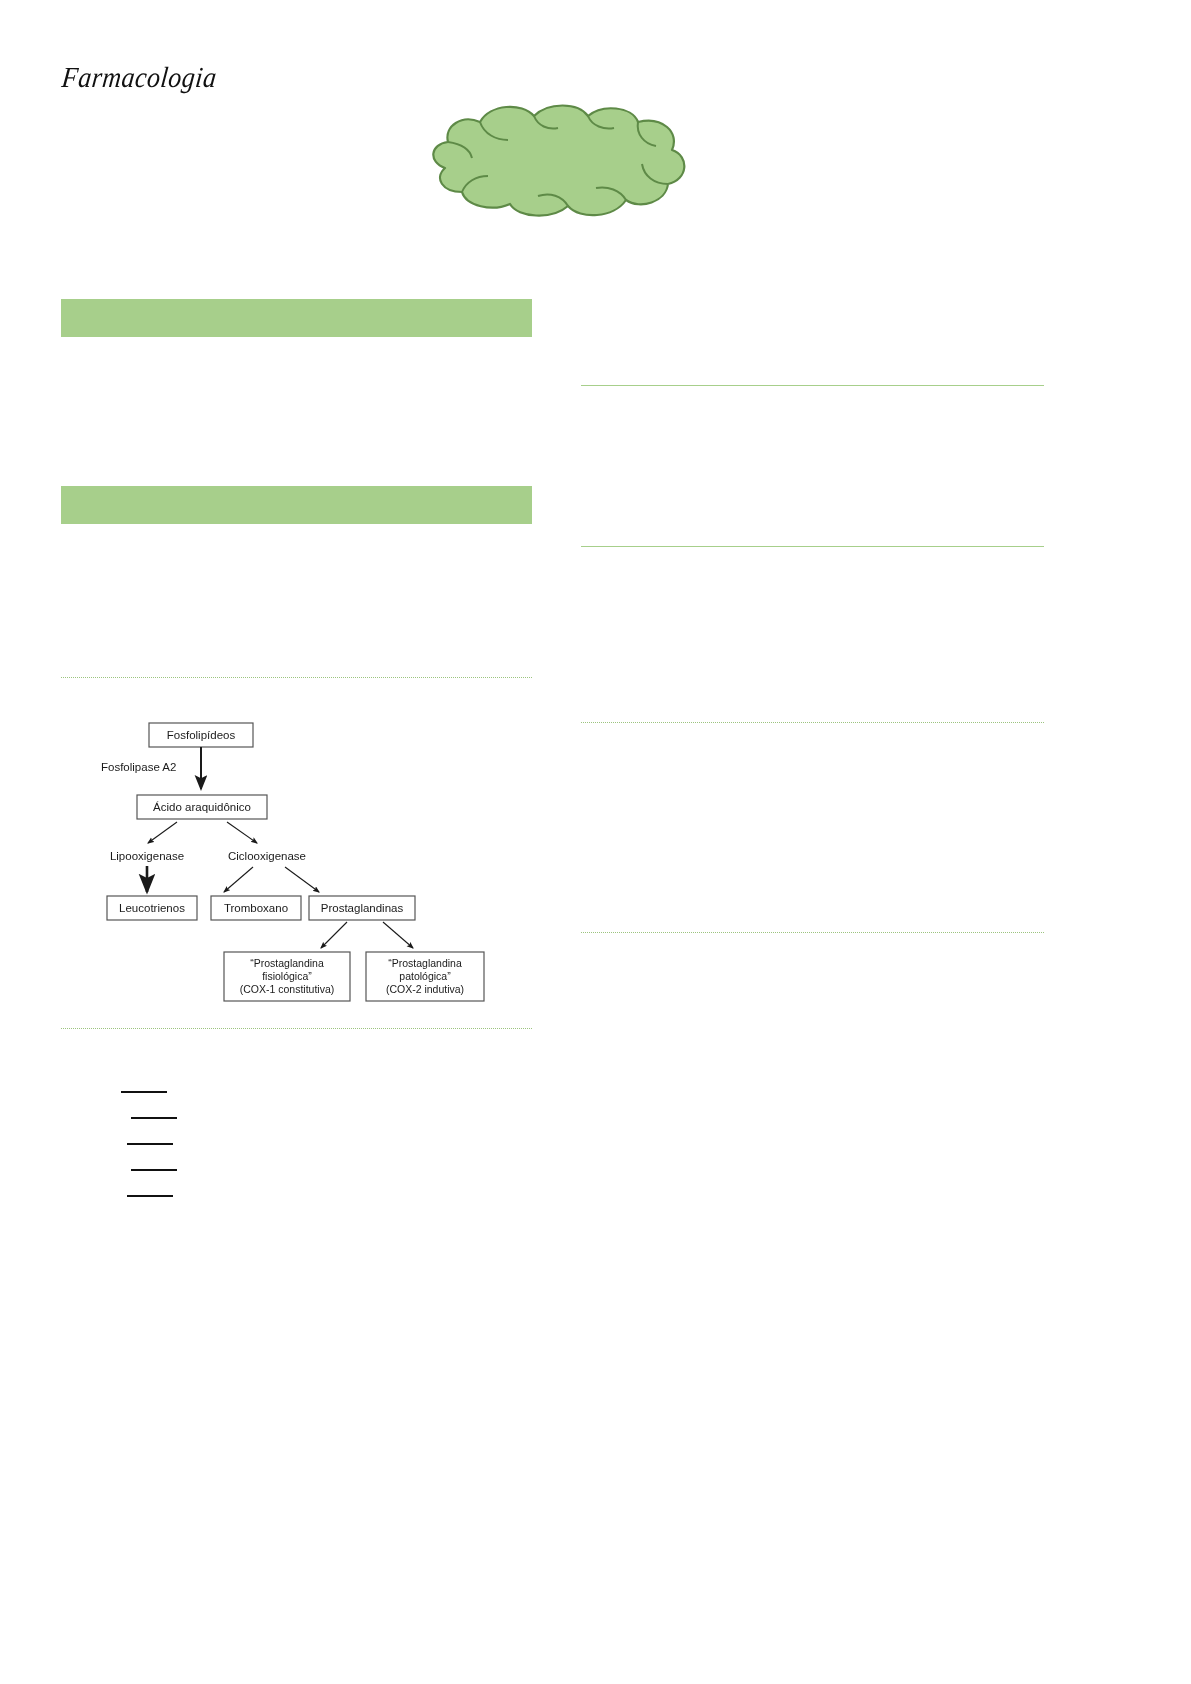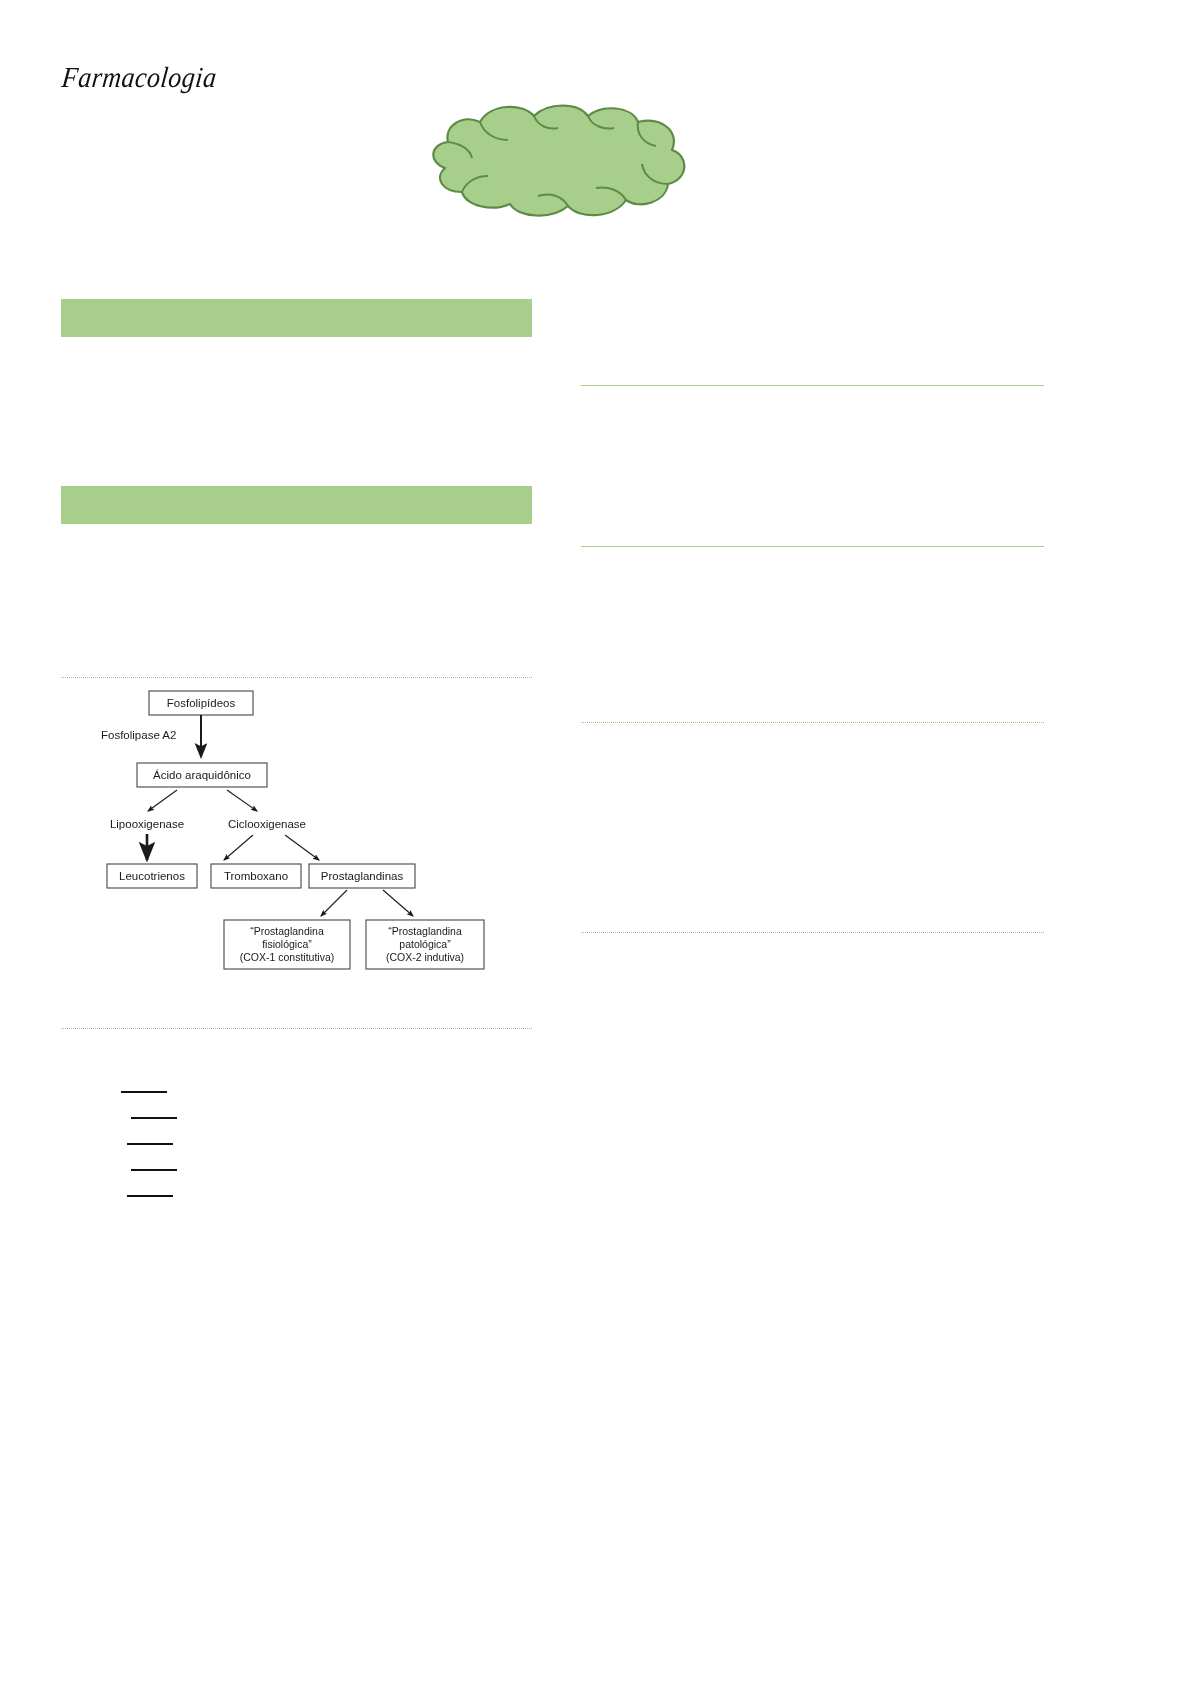--- a/index.html
+++ b/index.html
@@ -46,21 +46,21 @@
   .dotted{
     position:absolute;height:0;
     border-top:1.6px dotted #9cc47f;
   }
   .dot-left-1{left:61px;top:677px;width:471px;}
   .dot-left-2{left:61px;top:1028px;width:471px;}
   .dot-right-1{left:581px;top:722px;width:463px;}
   .dot-right-2{left:581px;top:932px;width:463px;}
 
   
-  .flow{position:absolute;left:61px;top:668px;width:471px;height:320px;}
+  .flow{position:absolute;left:61px;top:700px;width:471px;height:320px;}
   .flow svg{display:block;width:100%;height:100%;}
   .fbox{
     fill:#ffffff;stroke:#555;stroke-width:1.2;
   }
   .flabel{
     font-family:"Liberation Sans", sans-serif;
     font-size:11.5px;fill:#1a1a1a;
     text-anchor:middle;dominant-baseline:middle;
   }
   .flabel-sm{

